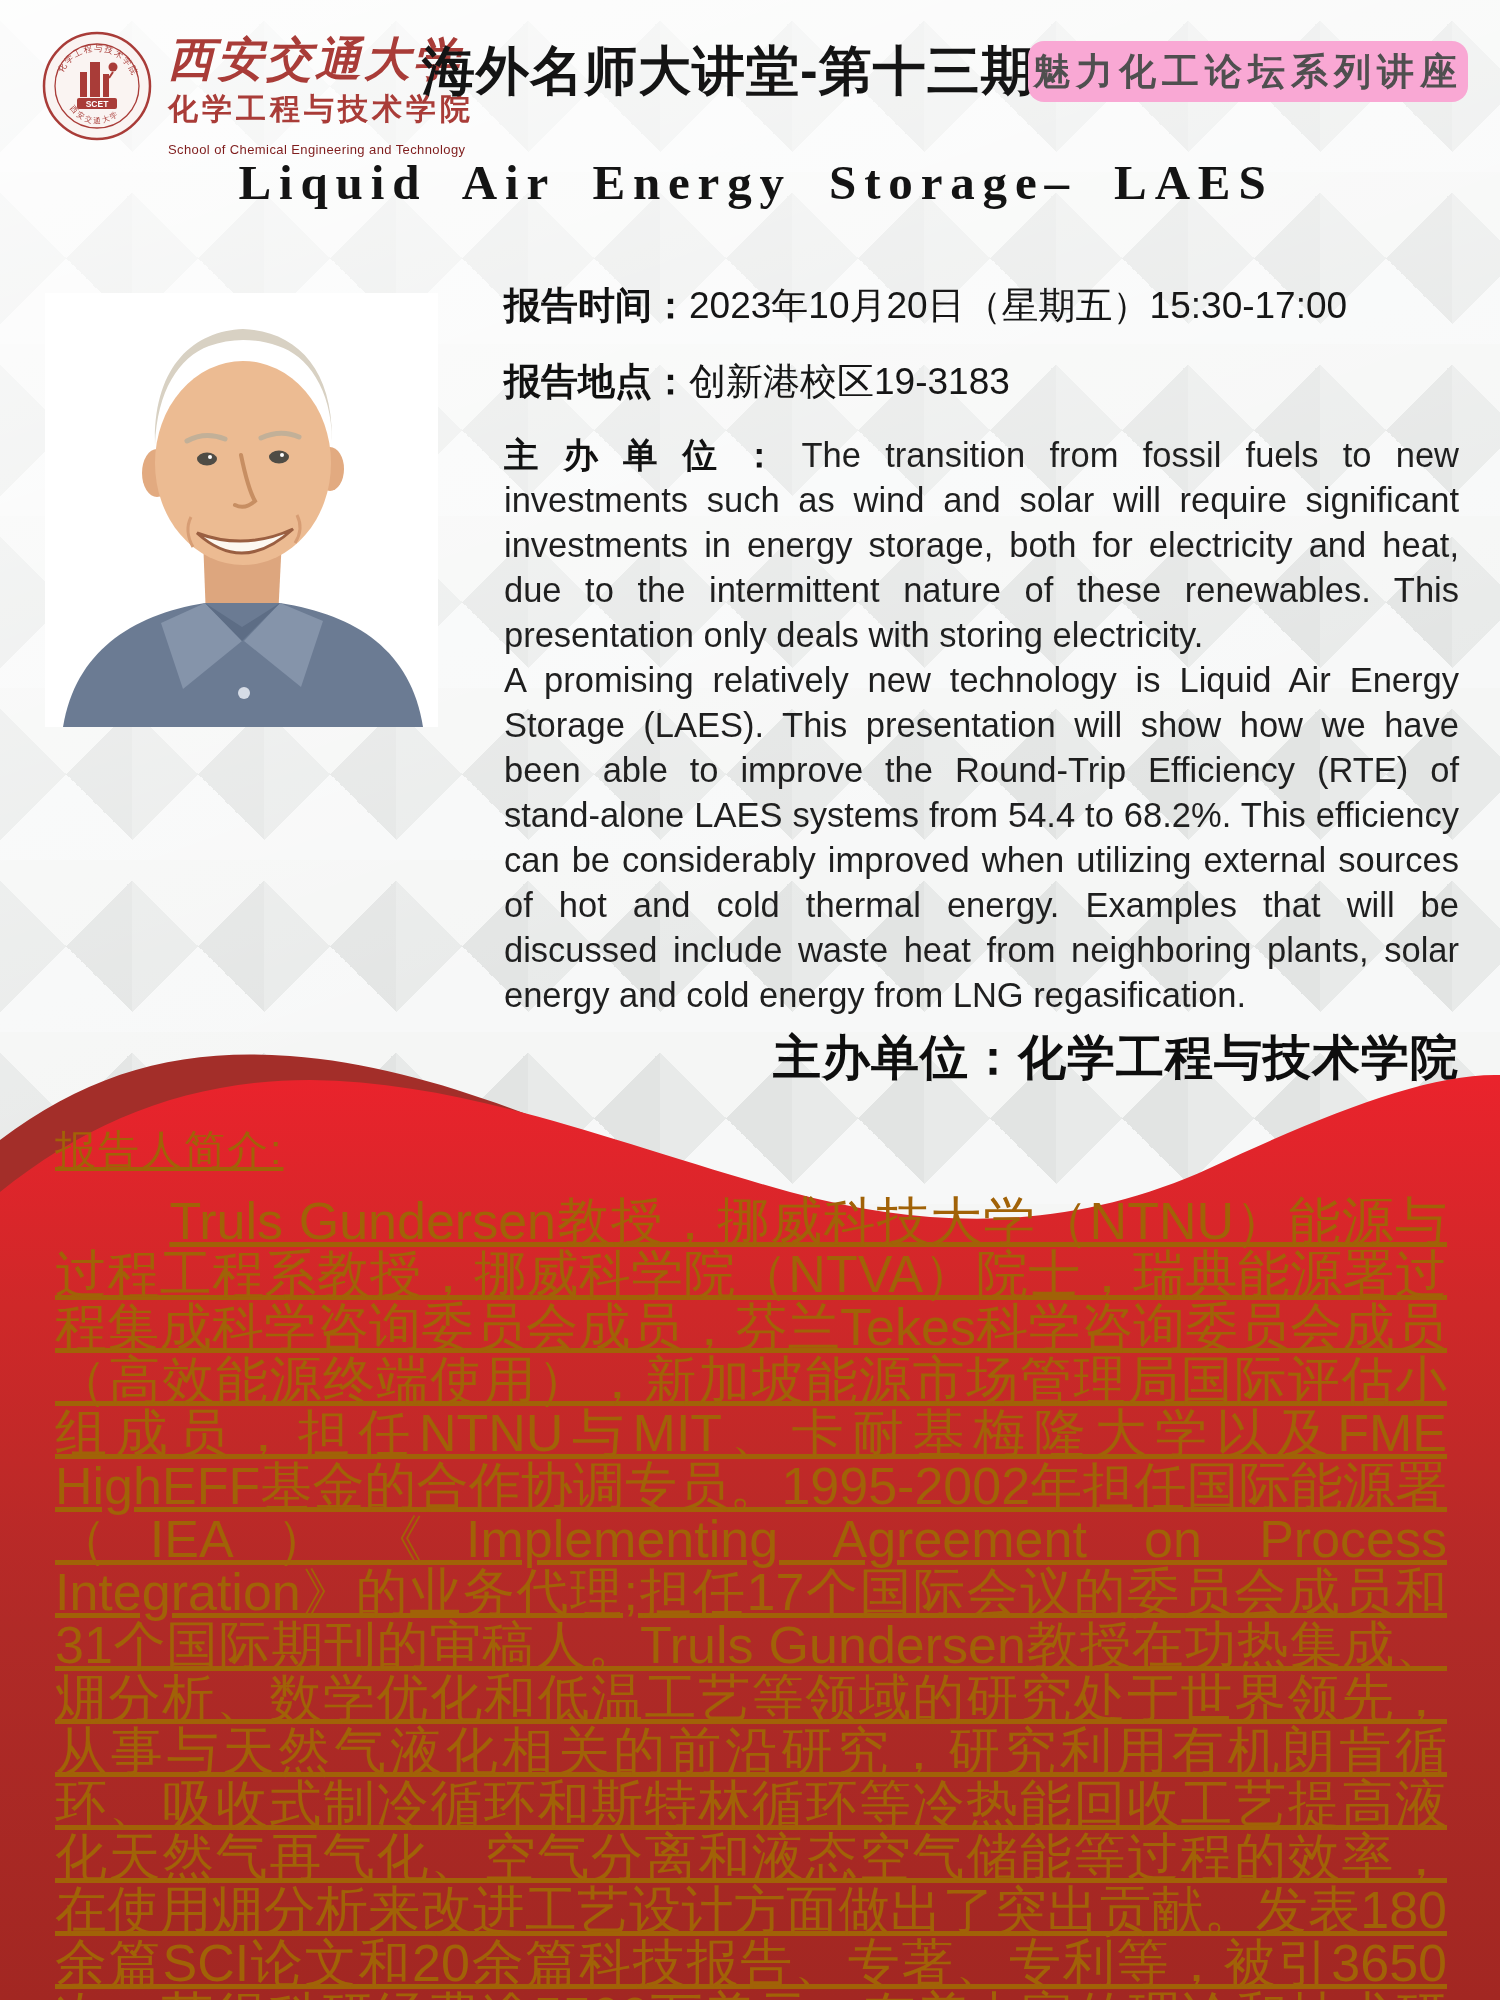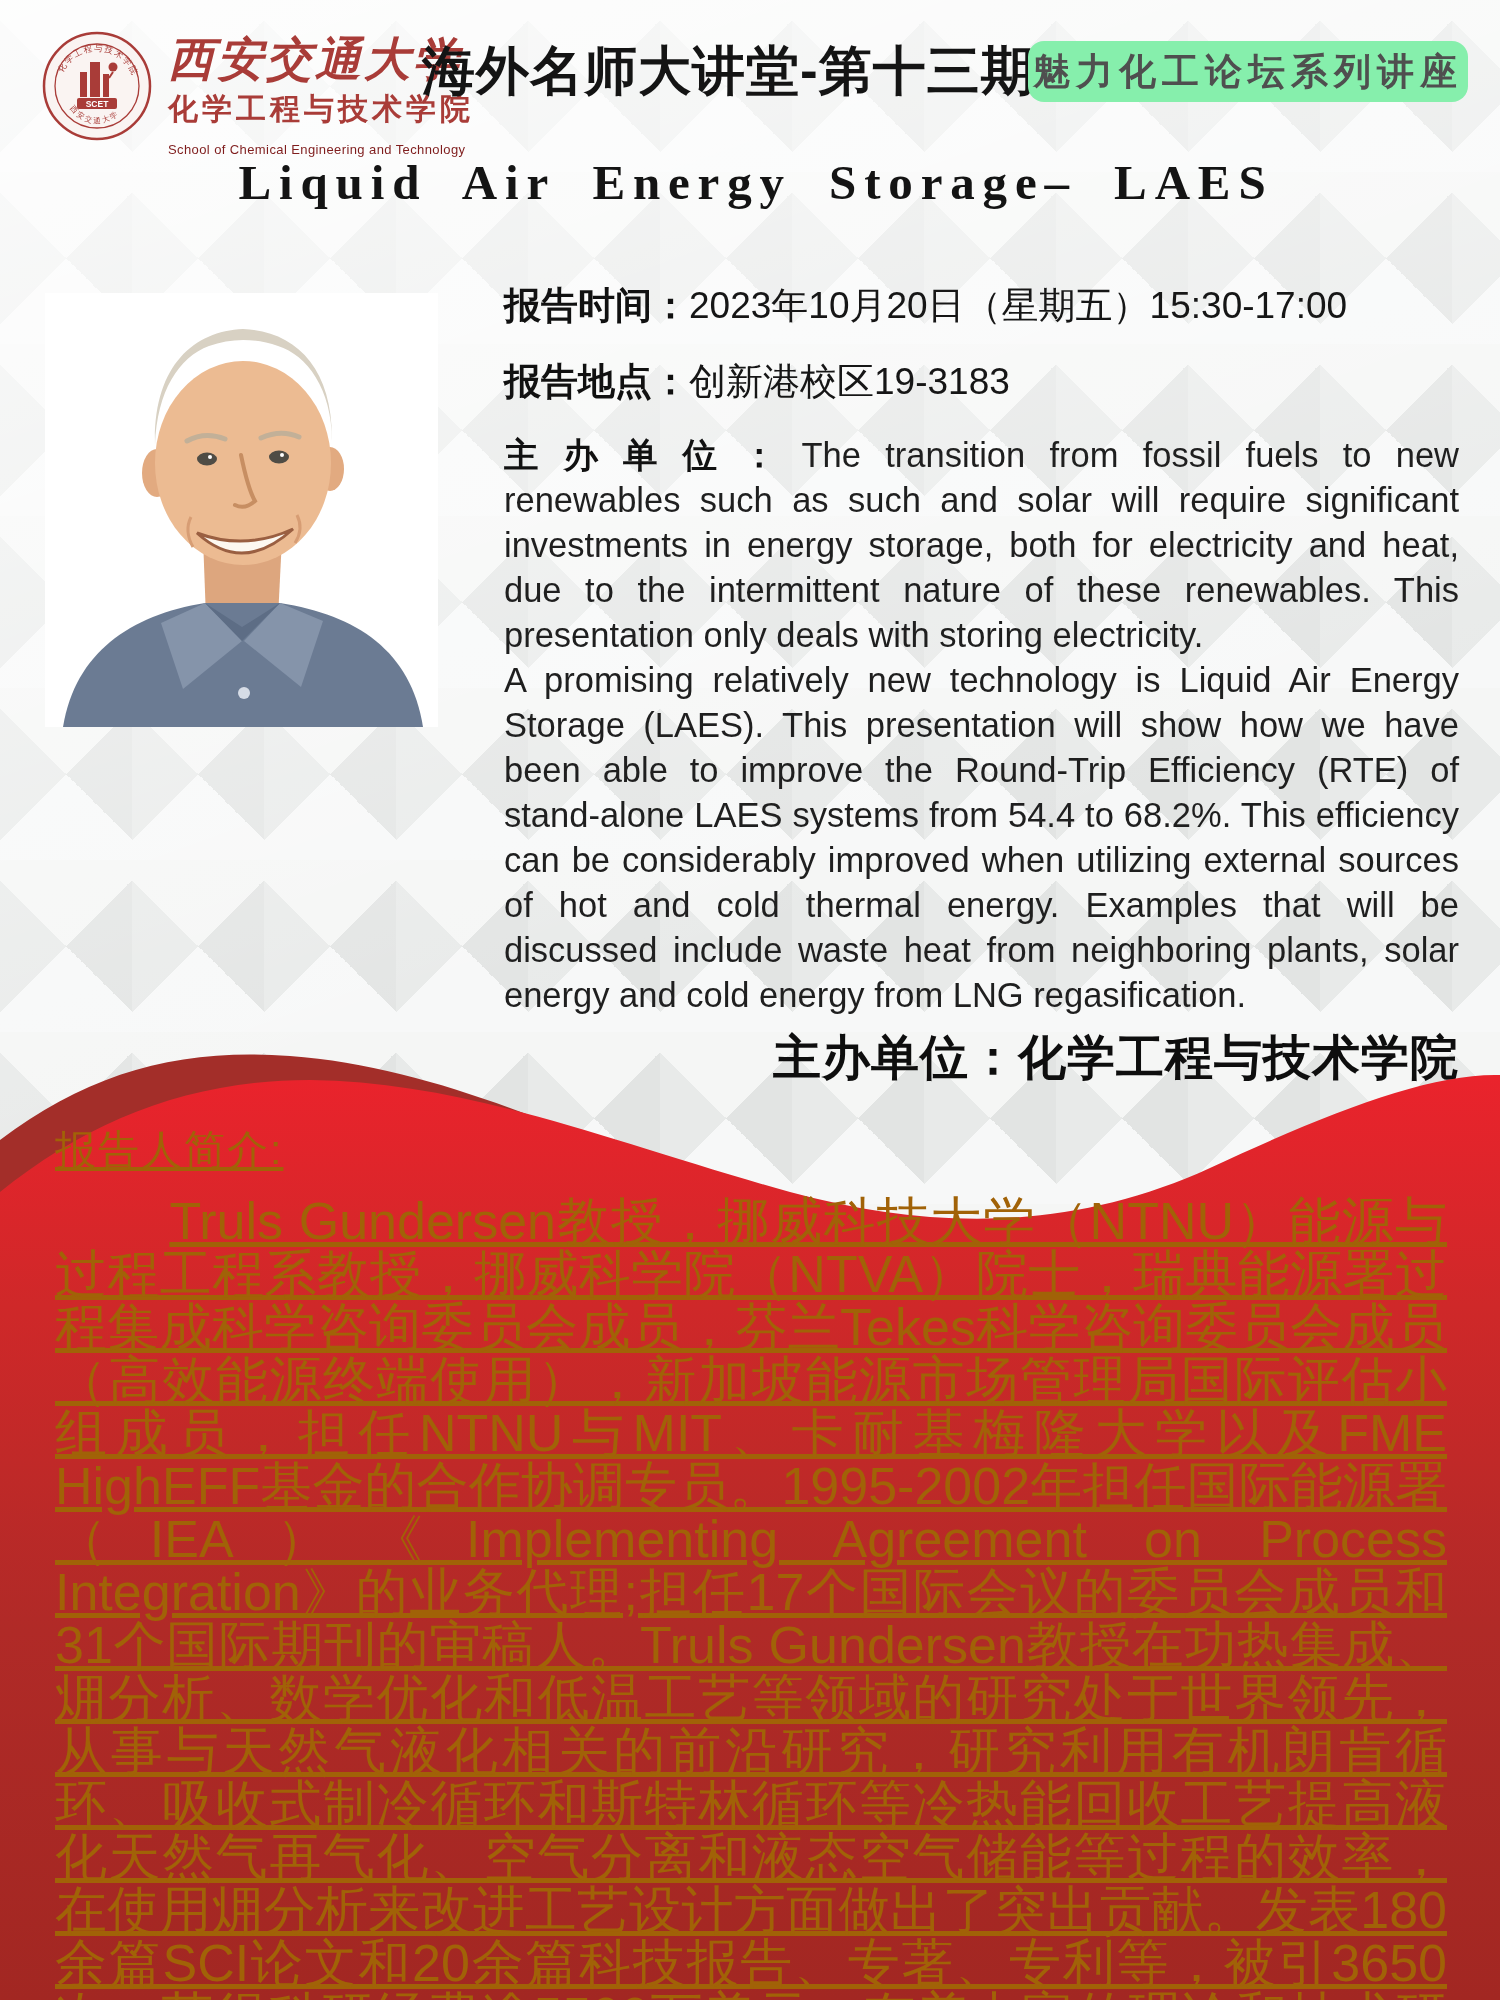--- a/index.html
+++ b/index.html
@@ -30,21 +30,21 @@
   }
   .school-en{font-size:13px;color:#7f1d1d;margin-top:12px;letter-spacing:0.4px;}
 
   .series-title{
     left:392px;top:36px;font-size:53px;font-weight:700;color:#141414;letter-spacing:1px;
     white-space:nowrap;
     margin-left:30px;
   }
   .badge{
     left:1028px;top:41px;width:440px;height:61px;
-    background:#86efac;border-radius:16px;
+    background:#f9a8d4;border-radius:16px;
     display:flex;align-items:center;justify-content:center;
     font-size:37px;font-weight:600;color:#4f4f4f;letter-spacing:6px;white-space:nowrap;
   }
 
   .main-title{
     left:12px;right:0;top:154px;text-align:center;
     font-family:"Liberation Serif",serif;font-weight:700;
     font-size:49px;color:#141414;letter-spacing:0.16em;word-spacing:0.35em;white-space:nowrap;
   }
 
@@ -143,21 +143,21 @@
   </div>
 
   <div class="layer info">
     <p class="meta-line">
       <span class="meta-label">报告时间：</span><span class="meta-value">2023年10月20日（星期五）15:30-17:00</span>
     </p>
     <p class="meta-line">
       <span class="meta-label">报告地点：</span><span class="meta-value">创新港校区19-3183</span>
     </p>
     <div class="abstract">
-      <p><span class="abs-label">主办单位：</span><span>The transition from fossil fuels to new renewables such as such and solar will require significant investments in energy storage, both for electricity and heat, due to the intermittent nature of these renewables. This presentation only deals with storing electricity.</span></p>
+      <p><span class="abs-label">主办单位：</span><span>The transition from fossil fuels to new investments such as wind and solar will require significant investments in energy storage, both for electricity and heat, due to the intermittent nature of these renewables. This presentation only deals with storing electricity.</span></p>
       <p>A promising relatively new technology is Liquid Air Energy Storage (LAES). This presentation will show how we have been able to improve the Round-Trip Efficiency (RTE) of stand-alone LAES systems from 54.4 to 68.2%. This efficiency can be considerably improved when utilizing external sources of hot and cold thermal energy. Examples that will be discussed include waste heat from neighboring plants, solar energy and cold energy from LNG regasification.</p>
     </div>
     <div class="organizer">主办单位：化学工程与技术学院</div>
   </div>
 
   <svg class="layer wave" viewBox="0 0 1500 980" preserveAspectRatio="none">
     <defs>
       <linearGradient id="redgrad" x1="0" y1="0" x2="0" y2="1">
         <stop offset="0" stop-color="#ea232c"></stop>
         <stop offset="0.25" stop-color="#cf2829"></stop>

